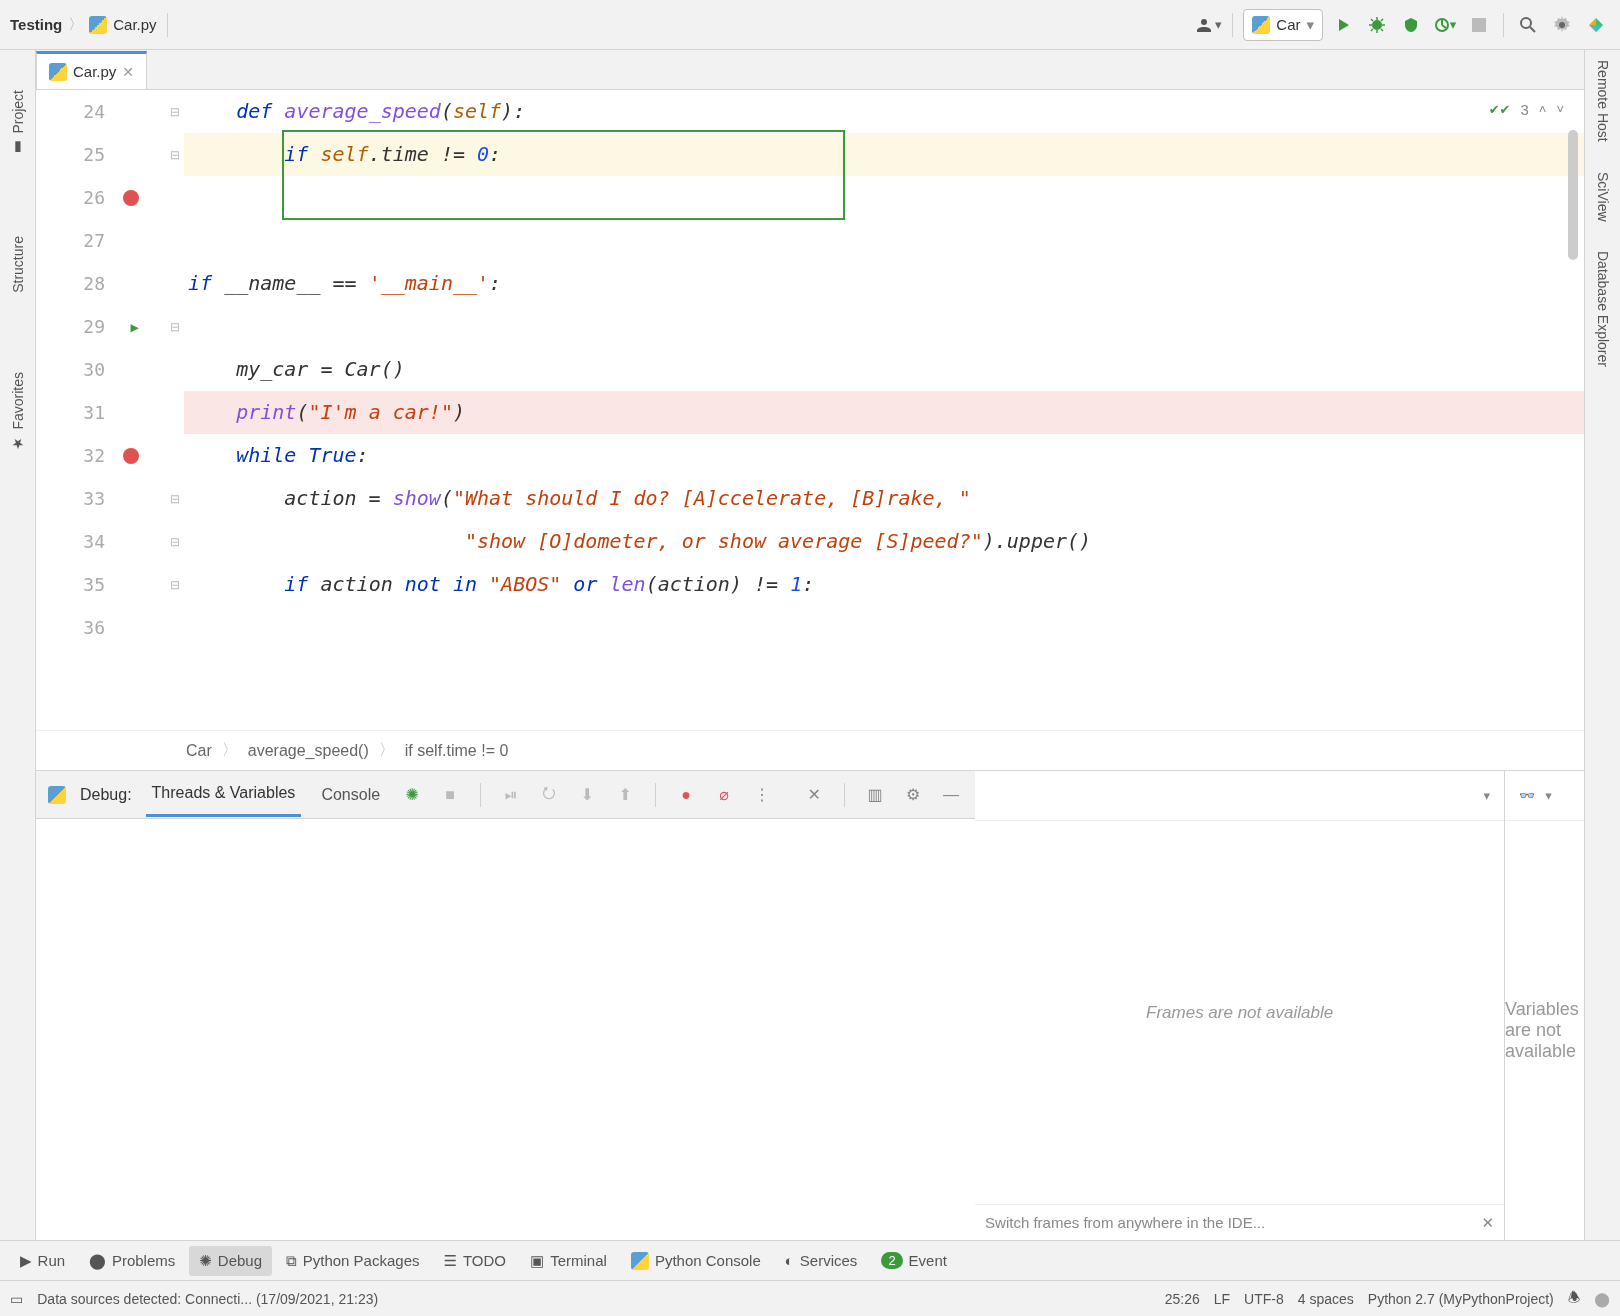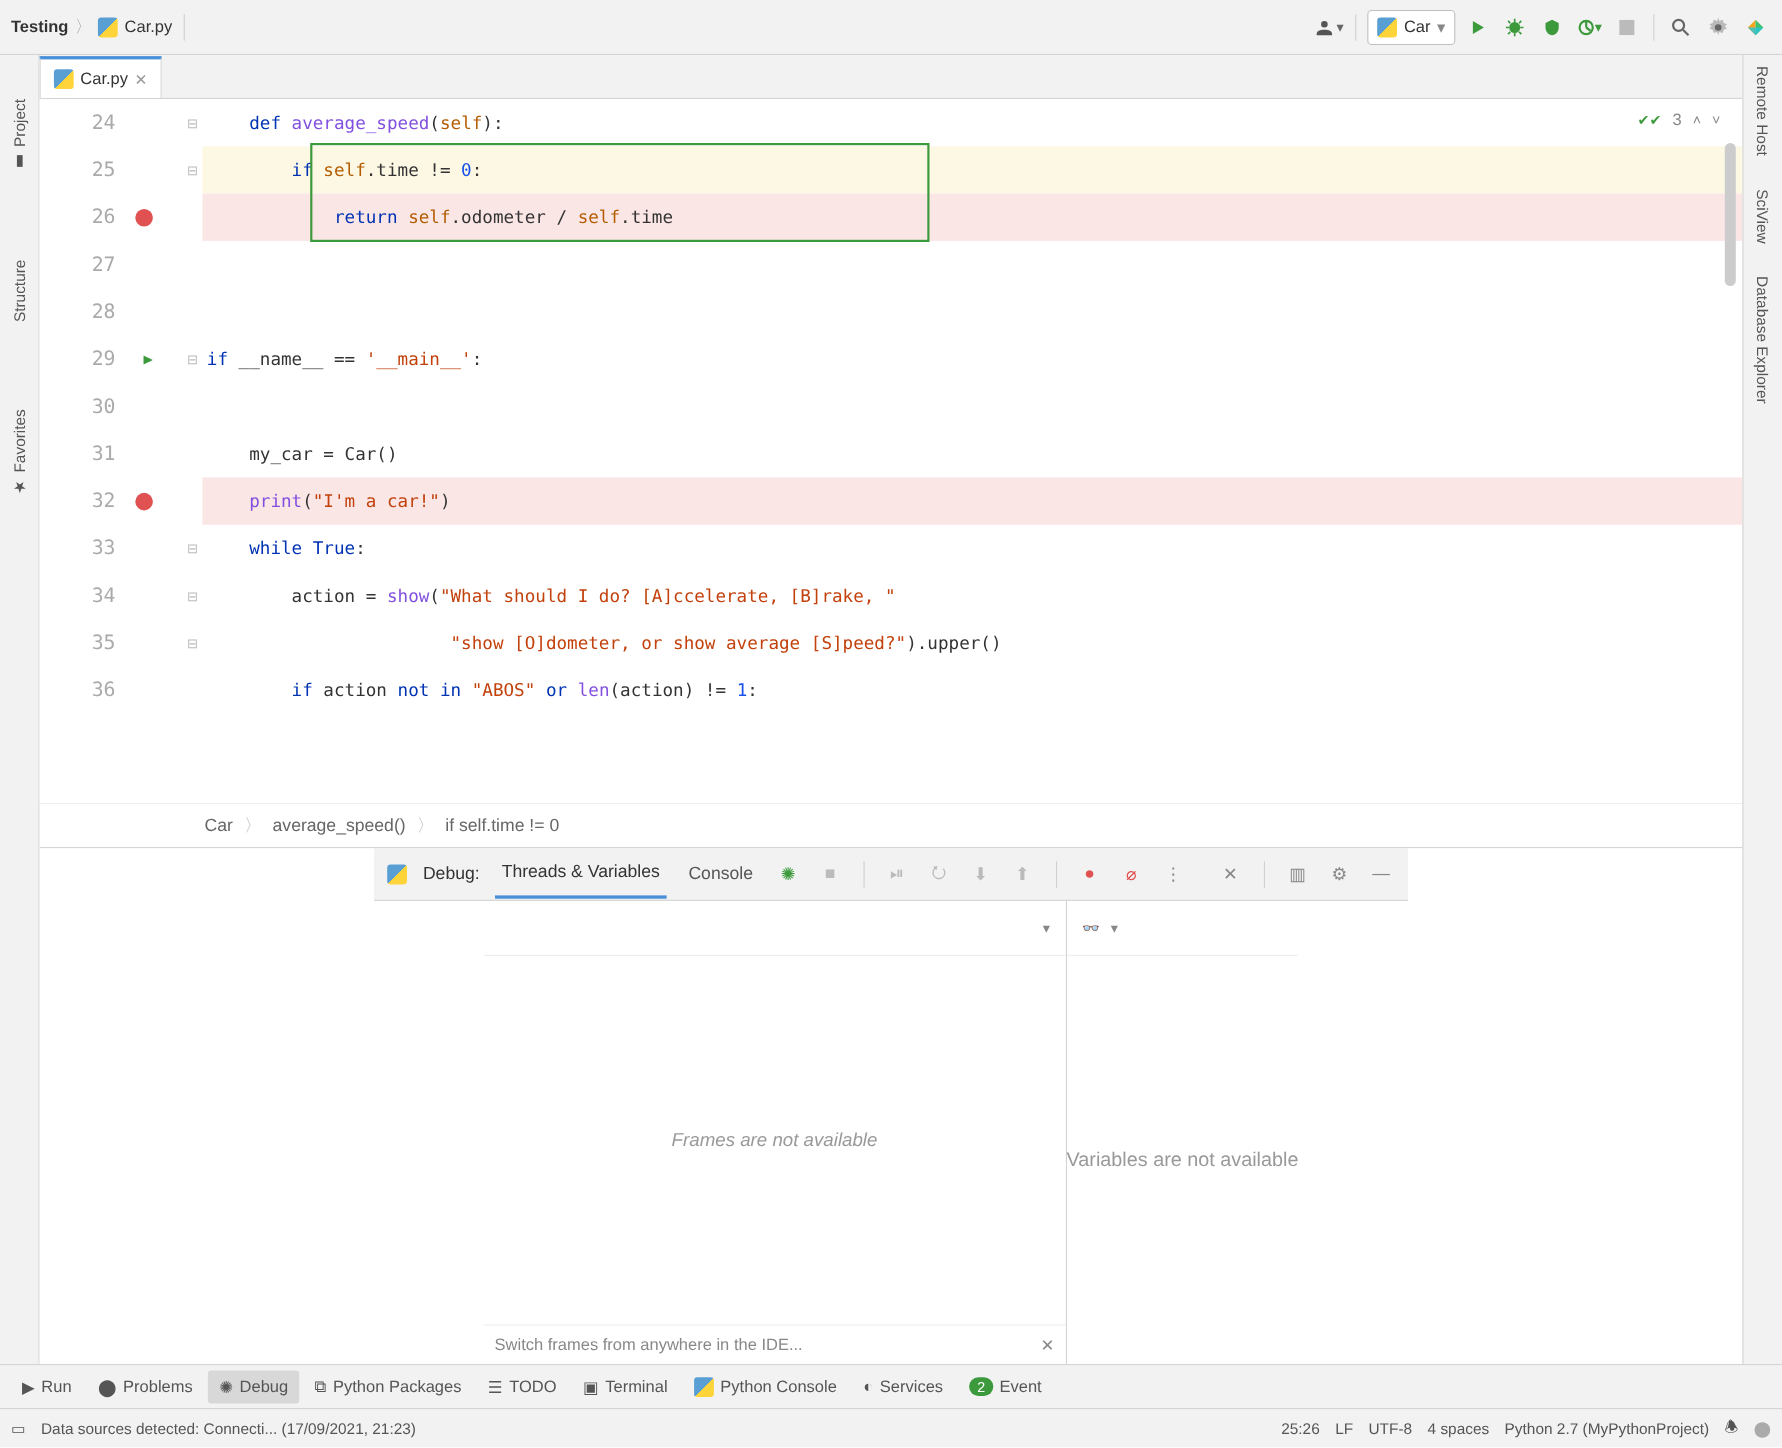--- a/index.html
+++ b/index.html
@@ -21,35 +21,35 @@
 .tab{height:38px;background:#fff;border:1px solid #d4d4d4;border-bottom:none;display:flex;align-items:center;padding:0 12px;gap:6px;font-size:15px;border-top:3px solid #4a90d9;}
 .tab .close{color:#999;font-size:14px;cursor:pointer;}
 .editor-wrap{flex:1;display:flex;flex-direction:column;min-height:0;background:#fff;}
 .editor-scroll{flex:1;display:flex;overflow:hidden;position:relative;}
 .line-gutter{width:130px;background:#fff;font-family:"Menlo","Consolas",monospace;font-size:18px;color:#aaa;text-align:right;padding-right:8px;border-right:1px solid transparent;}
 .line-gutter .ln{height:43px;line-height:43px;position:relative;padding-right:52px;}
 .breakpoint{position:absolute;right:18px;top:50%;transform:translateY(-50%);width:16px;height:16px;background:#e05252;border-radius:50%;}
 .run-marker{position:absolute;right:18px;top:50%;transform:translateY(-50%);color:#3c9a3c;font-size:14px;}
 .fold-col{width:18px;background:#fff;}
 .fold-col .fold{height:43px;display:flex;align-items:center;justify-content:center;color:#bbb;font-size:12px;cursor:pointer;}
-.code-area{flex:1;font-family:"Menlo","Consolas",monospace;font-size:16px;position:relative;}
+.code-area{flex:1;font-family:"Menlo","Consolas",monospace;font-size:20px;position:relative;font-style:italic;}
 .code-line{height:43px;line-height:43px;white-space:pre;padding-left:4px;}
 .hl-yellow{background:#fdf8e3;}
 .hl-red{background:#fbe6e6;}
 .green-box{position:absolute;border:2px solid #3c9a3c;pointer-events:none;}
 .kw{color:#0033b3;font-weight:normal;}
 .fn{color:#8250df;}
 .self{color:#b35c00;}
 .str{color:#c2410c;}
 .num{color:#1750eb;}
 .inspect-bar{height:32px;display:flex;align-items:center;justify-content:flex-end;padding:0 20px;gap:10px;border-bottom:1px solid transparent;position:absolute;top:4px;right:0;}
 .inspect-bar .check{color:#3c9a3c;}
 .breadcrumb-bottom{height:40px;border-top:1px solid #eee;display:flex;align-items:center;padding-left:150px;gap:10px;font-size:16px;color:#666;}
 .breadcrumb-bottom .sep{color:#bbb;}
-.debug-panel{height:470px;border-top:1px solid #d4d4d4;background:#fff;display:flex;flex-direction:column;align-items:center;}
+.debug-panel{height:470px;border-top:1px solid #d4d4d4;background:#fff;display:flex;flex-direction:row;}
 .debug-header{height:48px;background:#f2f2f2;border-bottom:1px solid #d4d4d4;display:flex;align-items:center;padding:0 12px;gap:14px;font-size:16px;}
 .debug-tab{cursor:pointer;padding:12px 6px;color:#555;}
 .debug-tab.active{border-bottom:3px solid #4a90d9;color:#333;}
 .debug-header-spacer{flex:1;}
 .debug-icon{width:24px;height:24px;display:flex;align-items:center;justify-content:center;cursor:pointer;color:#888;}
 .debug-body{flex:1;display:flex;}
 .frames-col{width:530px;border-right:1px solid #d4d4d4;display:flex;flex-direction:column;}
 .frames-top{height:50px;border-bottom:1px solid #eee;display:flex;align-items:center;justify-content:flex-end;padding:0 14px;}
 .frames-content{flex:1;display:flex;align-items:center;justify-content:center;color:#999;font-size:17px;font-style:italic;}
 .vars-col{flex:1;display:flex;flex-direction:column;}
@@ -195,21 +195,20 @@
             <div class="fold">⊟</div>
             <div class="fold">⊟</div>
             <div class="fold">⊟</div>
             <div class="fold"></div>
           </div>
         <div class="code-area" id="codearea">
           <div class="green-box" style="left:98px;top:40px;width:563px;height:90px;"></div>
           <div class="code-scroll-stub"></div>
         <div class="code-line"><span>    </span><span class="kw">def</span><span> </span><span class="fn">average_speed</span><span>(</span><span class="self">self</span><span>):</span></div>
             <div class="code-line hl-yellow"><span>        </span><span class="kw">if</span><span> </span><span class="self">self</span><span>.time != </span><span class="num">0</span><span>:</span></div>
-            <div class="code-line hl-red"><span>            </span><span class="kw">return</span><span> </span><span class="self">self</span><span>.odometer / </span><span class="self">self</span><span>.time</span></div>
             <div class="code-line"><span></span></div>
             <div class="code-line"><span></span></div>
             <div class="code-line"><span></span><span class="kw">if</span><span> __name__ == </span><span class="str">'__main__'</span><span>:</span></div>
             <div class="code-line"><span></span></div>
             <div class="code-line"><span>    my_car = Car()</span></div>
             <div class="code-line hl-red"><span>    </span><span class="fn">print</span><span>(</span><span class="str">"I'm a car!"</span><span>)</span></div>
             <div class="code-line"><span>    </span><span class="kw">while</span><span> </span><span class="kw">True</span><span>:</span></div>
             <div class="code-line"><span>        action = </span><span class="fn">show</span><span>(</span><span class="str">"What should I do? [A]ccelerate, [B]rake, "</span></div>
             <div class="code-line"><span>                       </span><span class="str">"show [O]dometer, or show average [S]peed?"</span><span>).upper()</span></div>
             <div class="code-line"><span>        </span><span class="kw">if</span><span> action </span><span class="kw">not</span><span> </span><span class="kw">in</span><span> </span><span class="str">"ABOS"</span><span> </span><span class="kw">or</span><span> </span><span class="fn">len</span><span>(action) != </span><span class="num">1</span><span>:</span></div>

